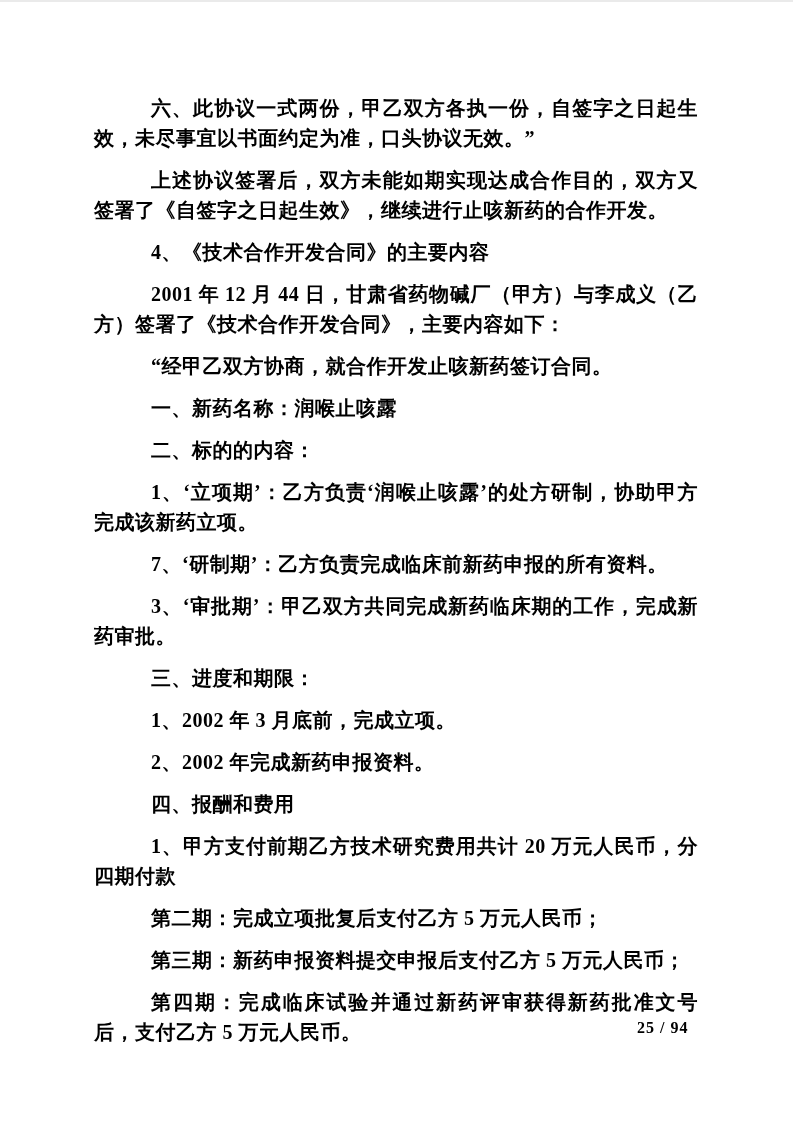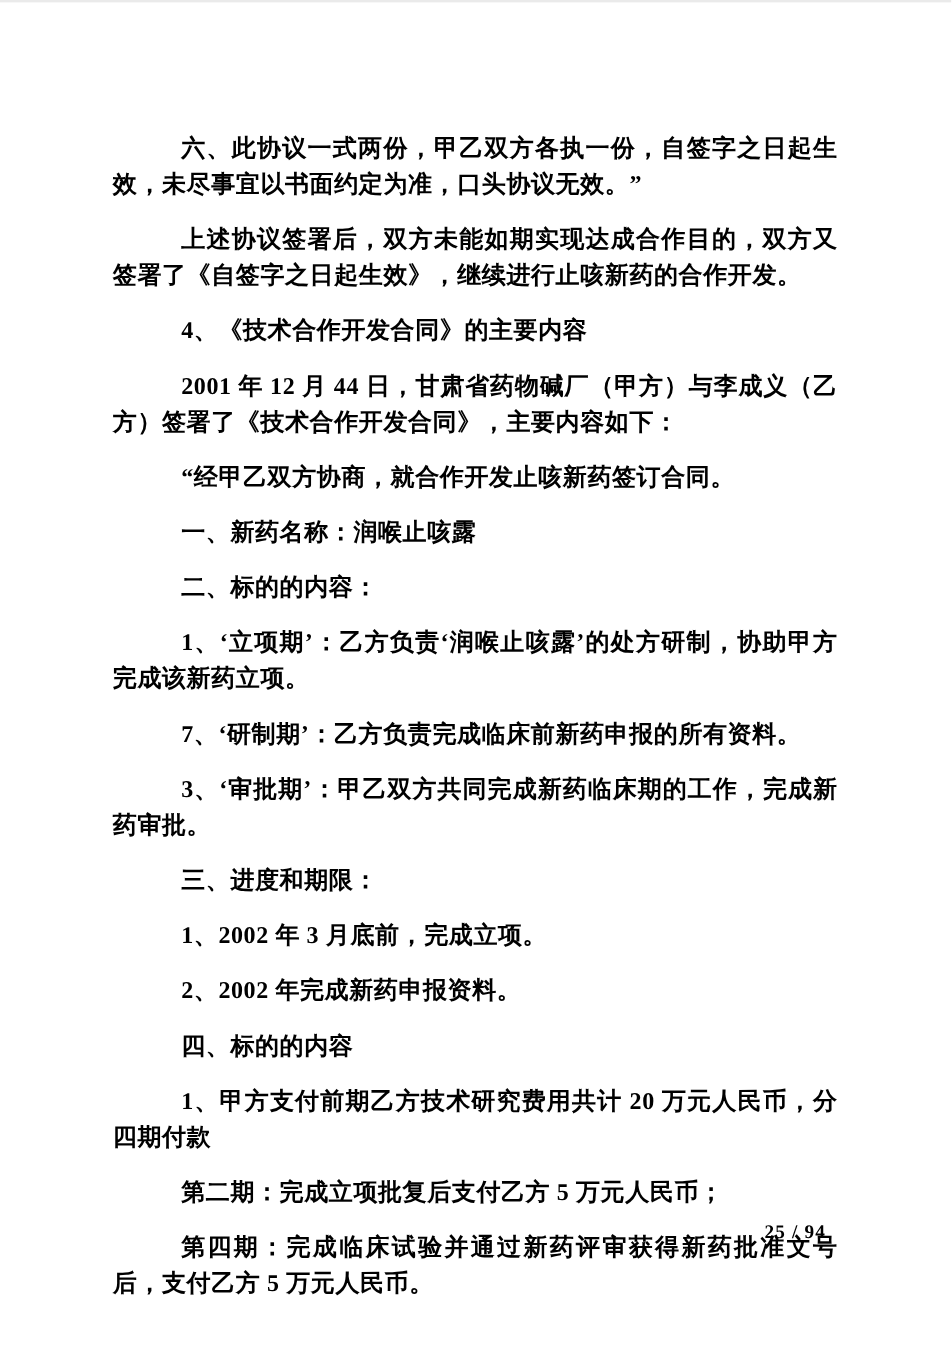--- a/index.html
+++ b/index.html
@@ -22,21 +22,21 @@
     height: 2px;
     background: #eaeaea;
   }
   .content {
     position: absolute;
     top: 93px;
     left: 94px;
     width: 604px;
   }
   p.para {
-    margin: 16px 0 12px 0;
+    margin: 0 0 12px 0;
     font-size: 20px;
     line-height: 30px;
     font-weight: bold;
     text-indent: 57px;
     text-align: justify;
     letter-spacing: 0.5px;
     font-family: "Liberation Serif", serif;
   }
   .footer-page-number {
     position: absolute;
@@ -61,20 +61,21 @@
     <p class="para">2001 年 12 月 44 日，甘肃省药物碱厂（甲方）与李成义（乙方）签署了《技术合作开发合同》，主要内容如下：</p>
     <p class="para">“经甲乙双方协商，就合作开发止咳新药签订合同。</p>
     <p class="para">一、新药名称：润喉止咳露</p>
     <p class="para">二、标的的内容：</p>
     <p class="para">1、‘立项期’：乙方负责‘润喉止咳露’的处方研制，协助甲方完成该新药立项。</p>
     <p class="para">7、‘研制期’：乙方负责完成临床前新药申报的所有资料。</p>
     <p class="para">3、‘审批期’：甲乙双方共同完成新药临床期的工作，完成新药审批。</p>
     <p class="para">三、进度和期限：</p>
     <p class="para">1、2002 年 3 月底前，完成立项。</p>
     <p class="para">2、2002 年完成新药申报资料。</p>
-    <p class="para">四、标的的内容</p>
+    <p class="para">四、报酬和费用</p>
     <p class="para">1、甲方支付前期乙方技术研究费用共计 20 万元人民币，分四期付款</p>
     <p class="para">第二期：完成立项批复后支付乙方 5 万元人民币；</p>
+    <p class="para">第三期：新药申报资料提交申报后支付乙方 5 万元人民币；</p>
     <p class="para">第四期：完成临床试验并通过新药评审获得新药批准文号后，支付乙方 5 万元人民币。</p>
   </div>
 
   <div class="footer-page-number">25 / 94</div>
 </div>
 
 </body></html>

